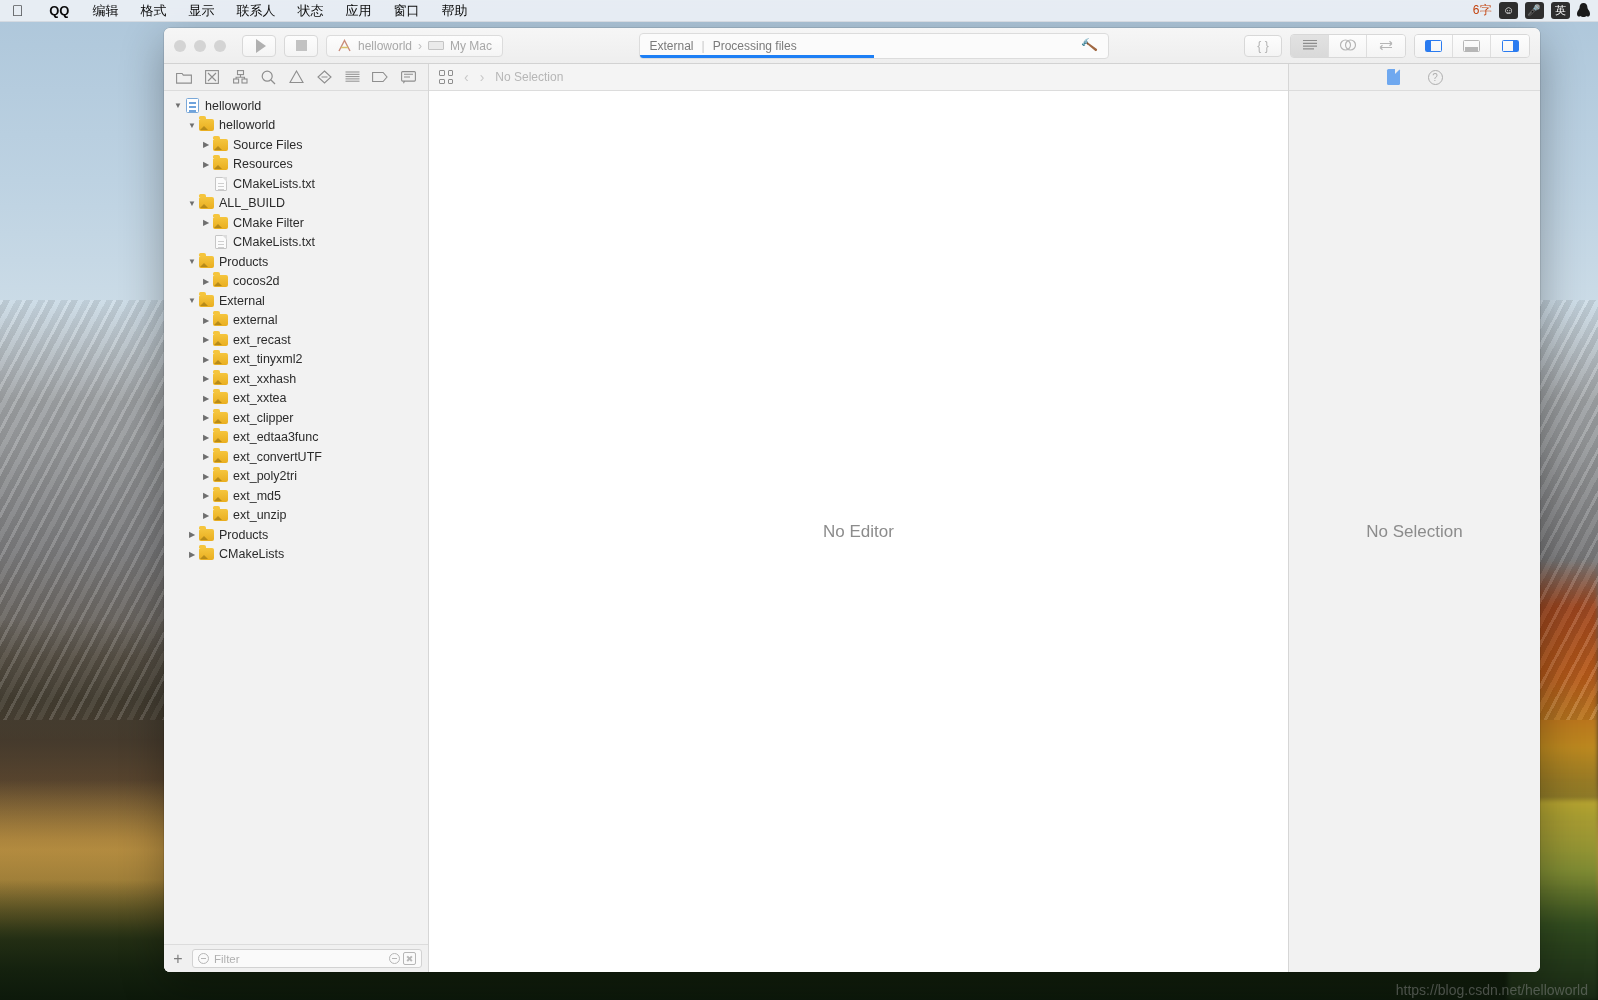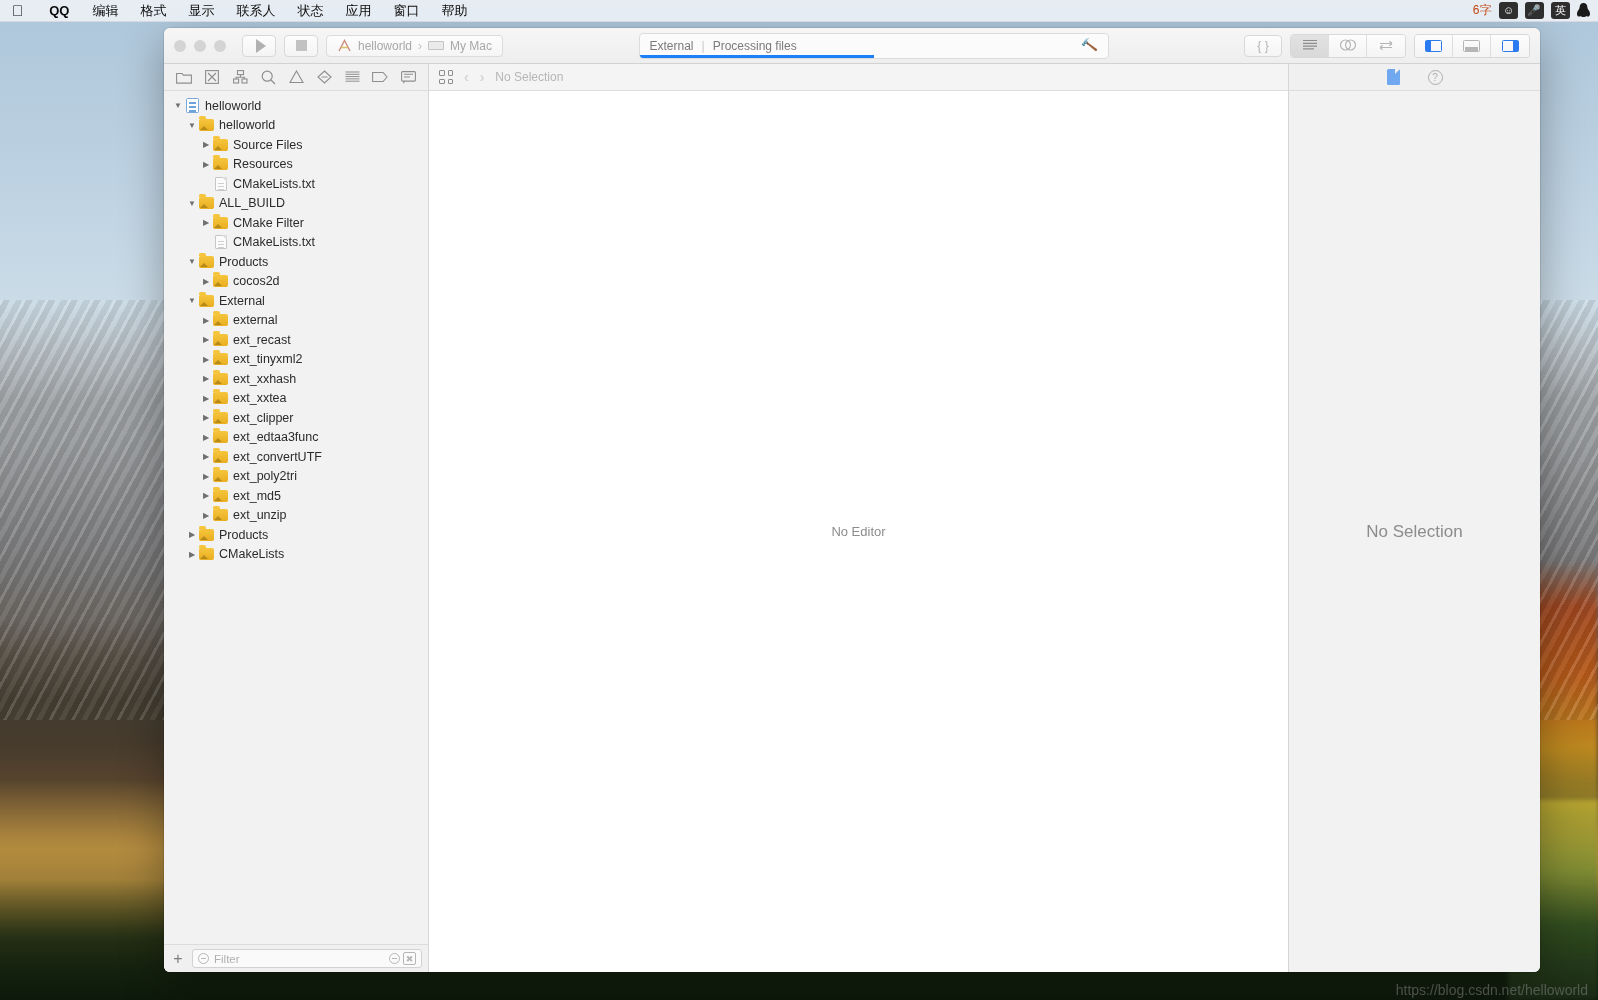--- a/index.html
+++ b/index.html
@@ -250,21 +250,21 @@
     font-size: 12px; color: #b6b6b6;
   }
   .grid-ic { width: 14px; height: 14px; position: relative; }
   .grid-ic i {
     position: absolute; width: 5.5px; height: 5.5px; border: 1.3px solid #8e8e8e; border-radius: 1px;
   }
   .grid-ic i:nth-child(1){left:0;top:0;} .grid-ic i:nth-child(2){right:0;top:0;}
   .grid-ic i:nth-child(3){left:0;bottom:0;} .grid-ic i:nth-child(4){right:0;bottom:0;}
   .arrow { font-size: 14px; color: #c8c8c8; }
   #editor-body { flex: 1; display: flex; align-items: center; justify-content: center;
-                 color: #8c8c8c; font-size: 13px; background: #ffffff; }
+                 color: #8c8c8c; font-size: 17px; background: #ffffff; }
 
   
   #inspector {
     width: 252px; flex: 0 0 252px;
     background: #f2f2f2; border-left: 1px solid #d6d6d6;
     display: flex; flex-direction: column;
   }
   #insp-tabs {
     height: 27px; flex: 0 0 27px; border-bottom: 1px solid #dcdcdc; background: #f0f0f0;
     display: flex; align-items: center; justify-content: center; gap: 28px;

